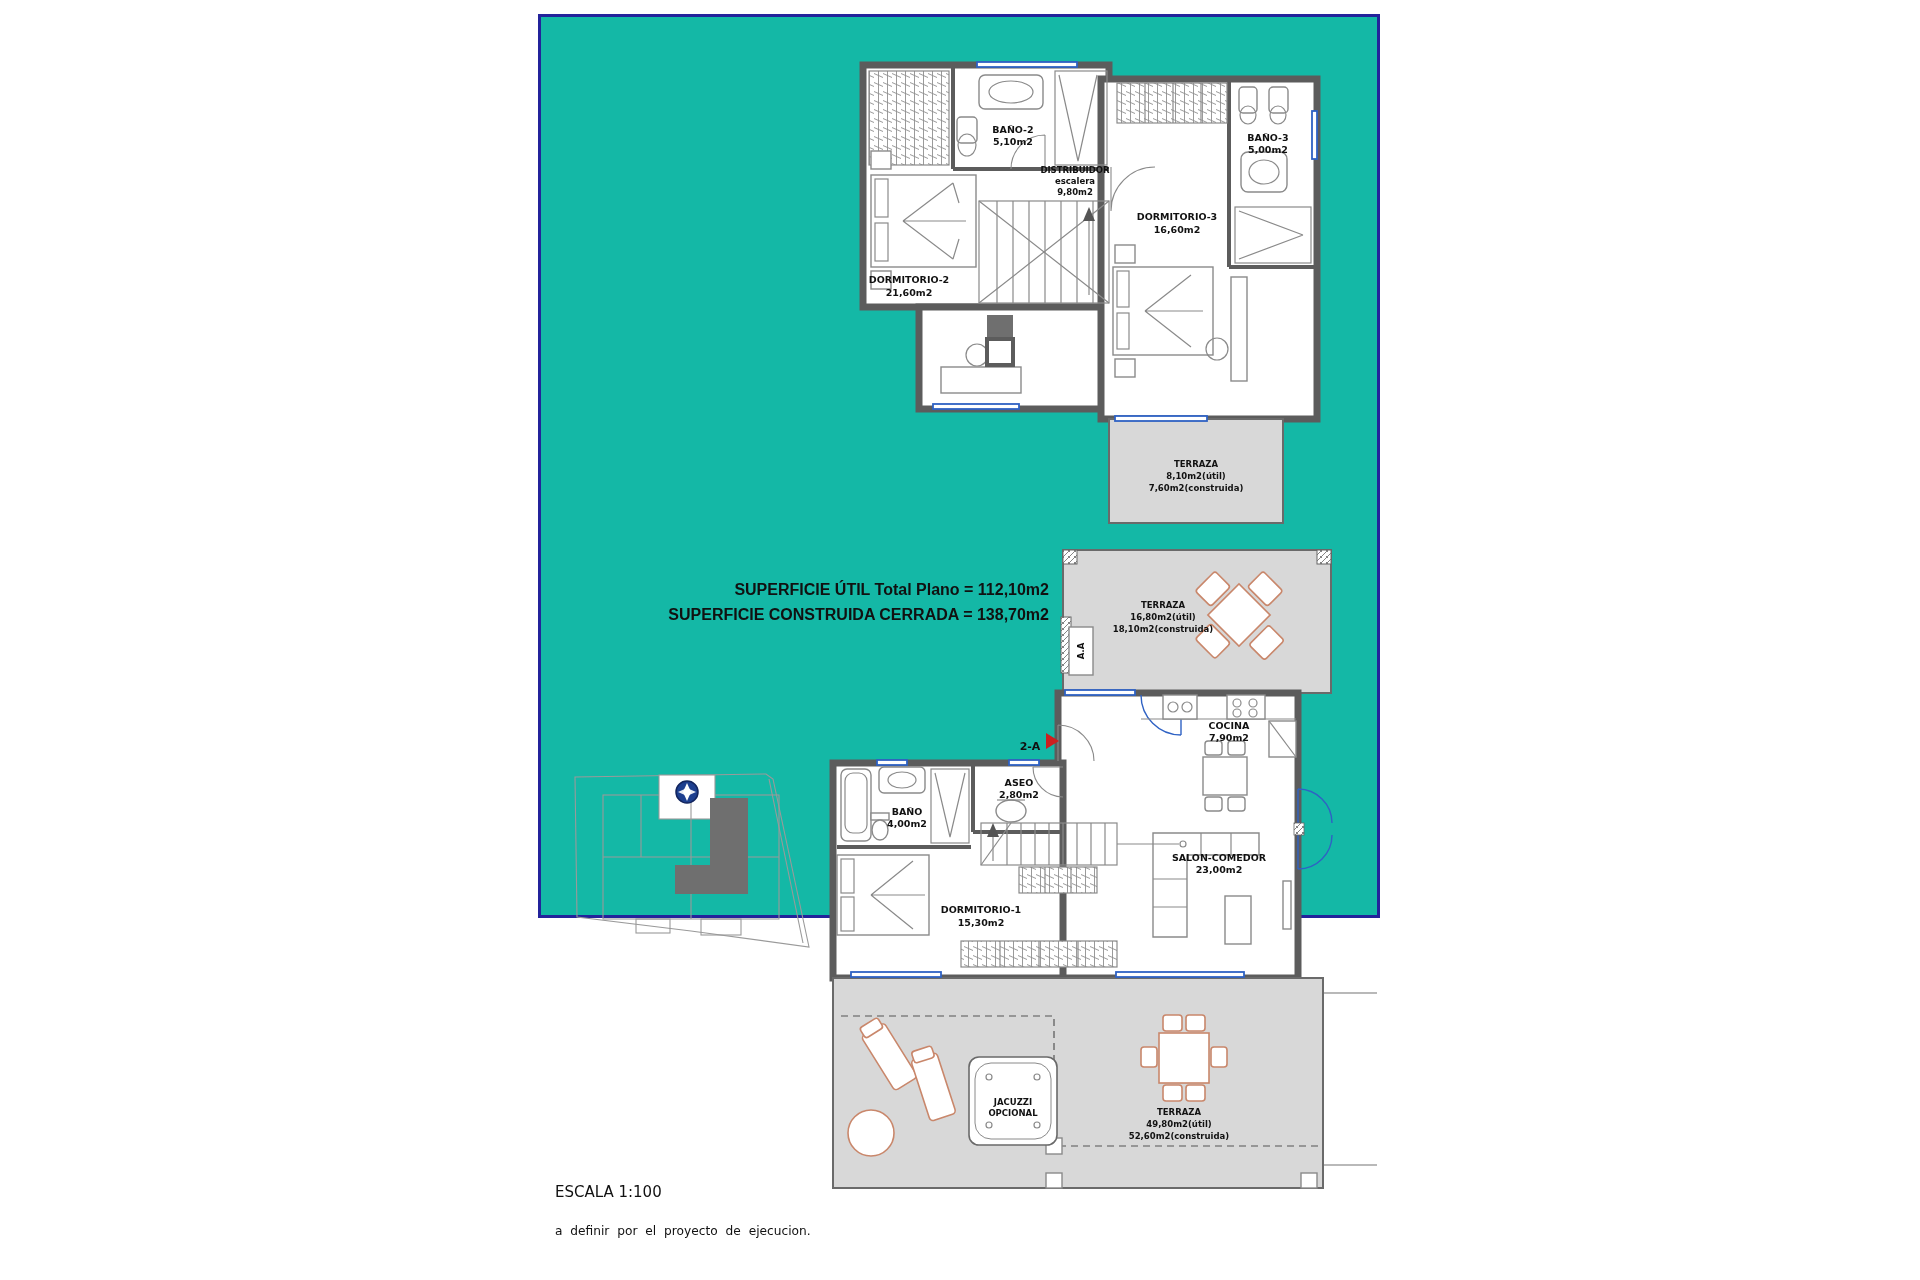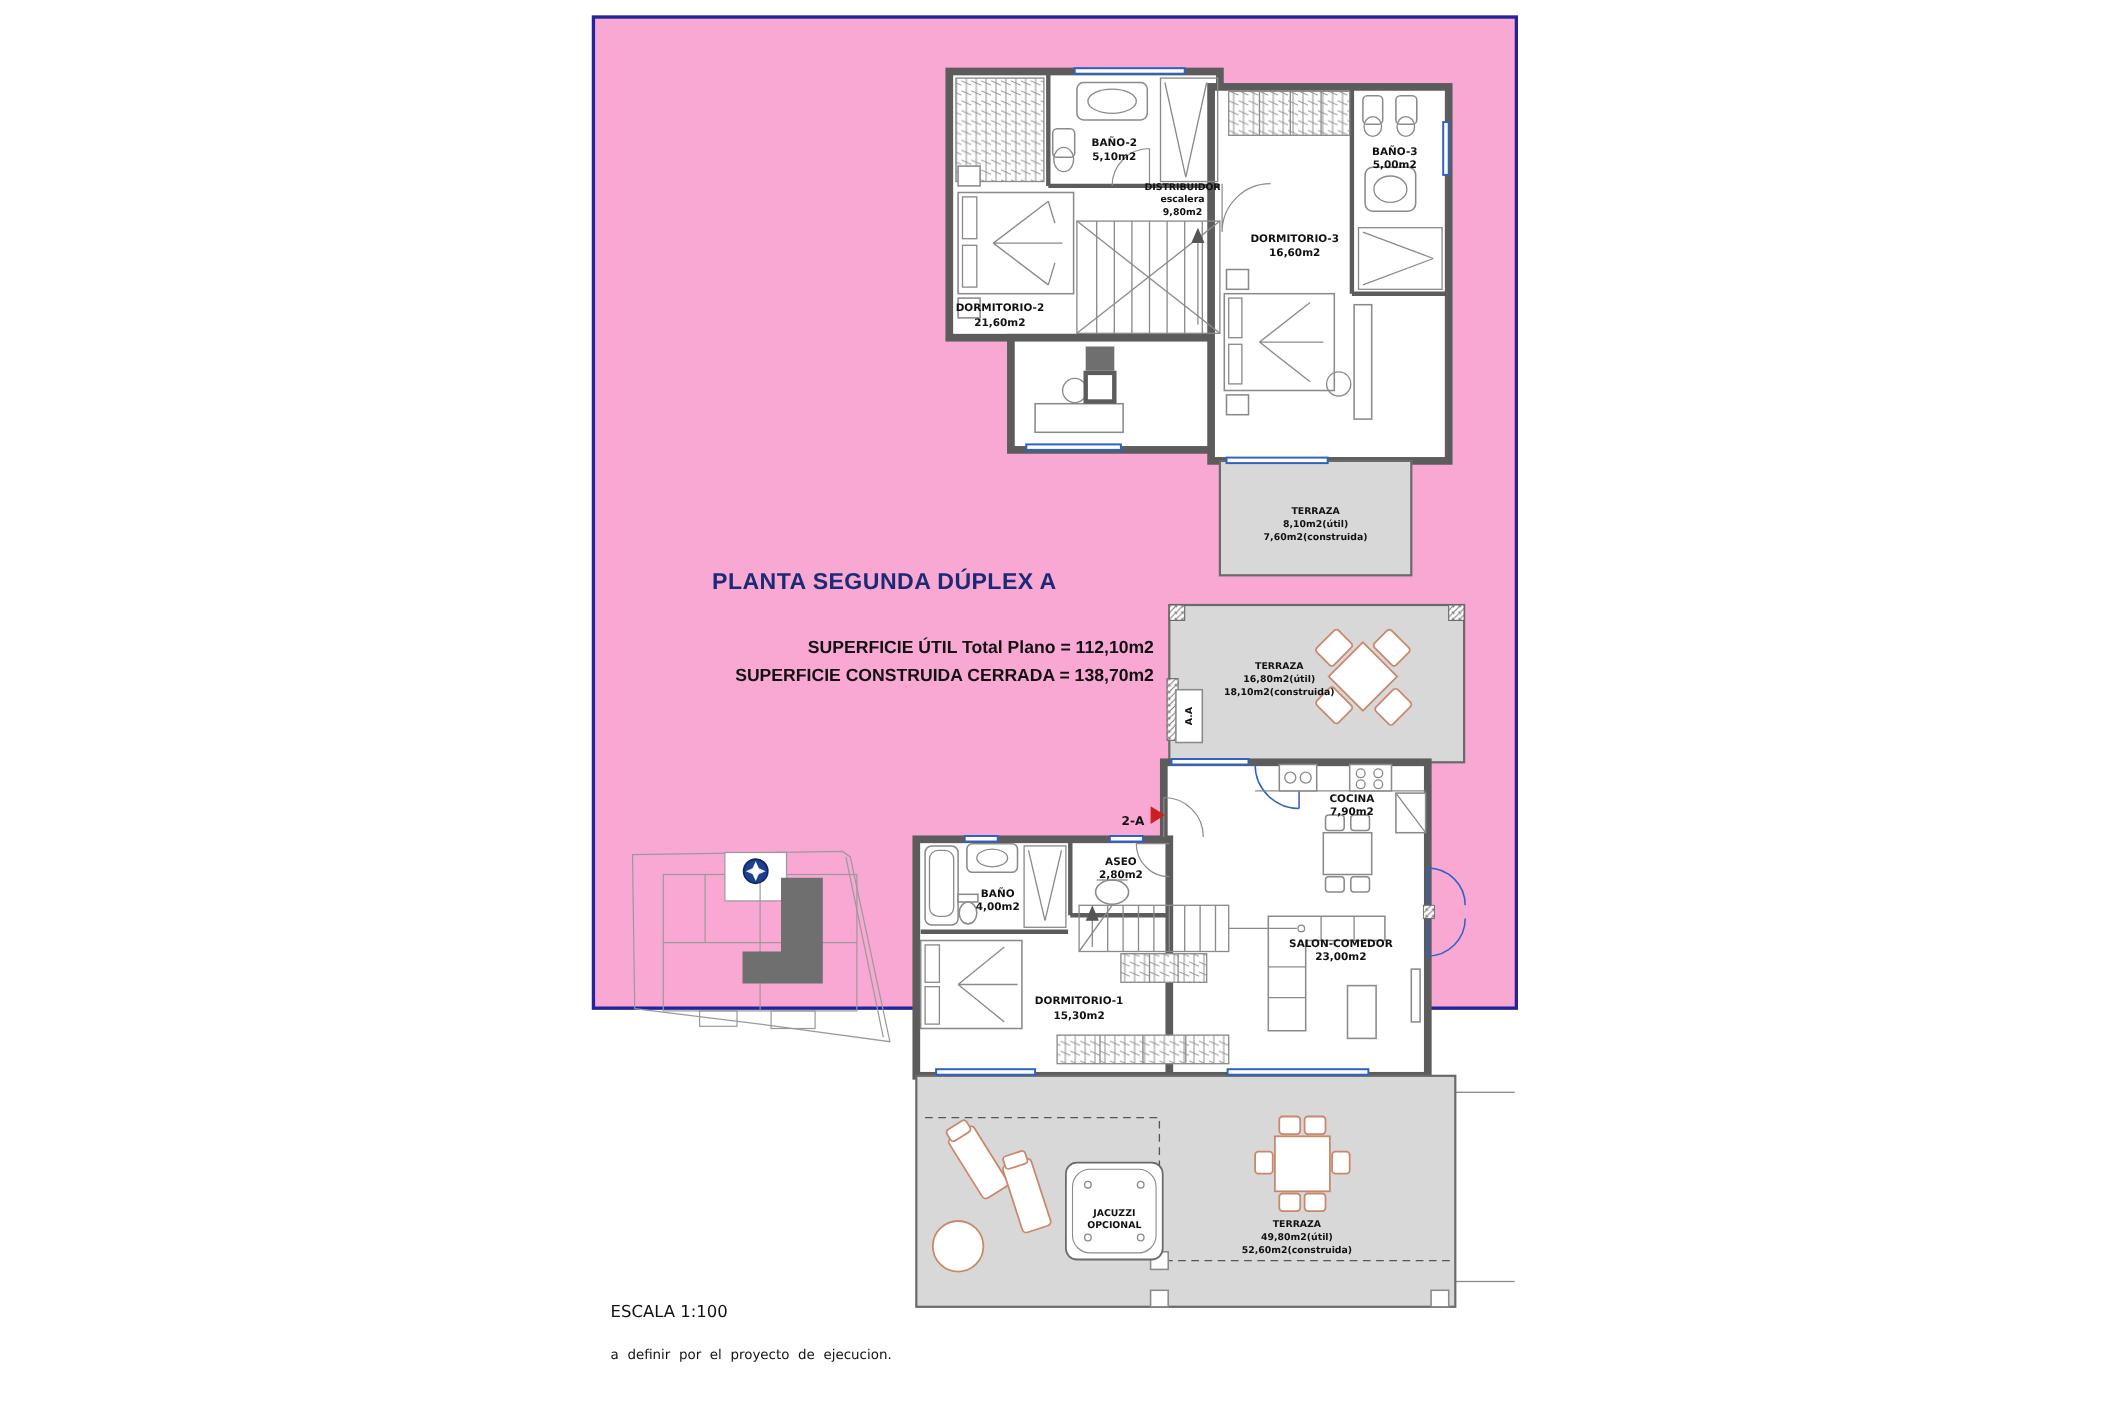--- a/index.html
+++ b/index.html
@@ -1,19 +1,19 @@
 <!DOCTYPE html>
 <html><head>
 <meta charset="utf-8">
 <style>
   html,body{margin:0;padding:0;background:#fff;}
   .canvas{position:relative;width:1920px;height:1280px;background:#ffffff;overflow:hidden;
           font-family:"Liberation Sans", sans-serif;}
   .sheet{position:absolute;left:538px;top:14px;width:842px;height:904px;
-         border:3px solid #23239b;box-sizing:border-box;background:#f9a8d4;}
+         border:3px solid #23239b;box-sizing:border-box;background:#14b8a6;}
   .plansvg{position:absolute;left:0;top:0;width:836px;height:1242px;}
   .titleblock{position:absolute;left:38px;top:500px;width:450px;text-align:center;}
   .plan-title{font-size:21px;font-weight:bold;color:#1b2a75;letter-spacing:0.4px;}
   .surfaces{position:absolute;left:18px;top:560px;width:490px;text-align:right;
             font-size:16px;font-weight:bold;color:#111;line-height:25px;}
   .scale{position:absolute;left:14px;top:1166px;font-size:15px;font-weight:normal;color:#111;
          font-family:"DejaVu Sans", sans-serif;}
   .disclaimer{position:absolute;left:14px;top:1204px;width:808px;
               font-family:"DejaVu Sans", sans-serif;font-size:12.2px;color:#111;
               line-height:21px;word-spacing:4px;}
@@ -332,23 +332,20 @@
         <rect class="site" x="95" y="902" width="34" height="14"></rect>
         <rect class="site" x="160" y="902" width="40" height="16"></rect>
         <g>
           <circle cx="146" cy="775" r="11" fill="#1d3f8f" stroke="#12255e" stroke-width="1.5"></circle>
           <polygon points="146,766 150,775 146,784 142,775" fill="#fff"></polygon>
           <polygon points="137,775 146,771 155,775 146,779" fill="#fff" opacity="0.9"></polygon>
         </g>
       </g>
     </svg>
 
-    <div class="titleblock">
-      <div class="plan-title">PLANTA SEGUNDA DÚPLEX A</div>
-    </div>
     <div class="surfaces">
       <div>SUPERFICIE ÚTIL Total Plano = 112,10m2</div>
       <div>SUPERFICIE CONSTRUIDA CERRADA = 138,70m2</div>
     </div>
 
     <div class="scale">ESCALA  1:100</div>
     <div class="disclaimer">
       <div>a definir por el proyecto de ejecucion.</div>
     </div>
 

